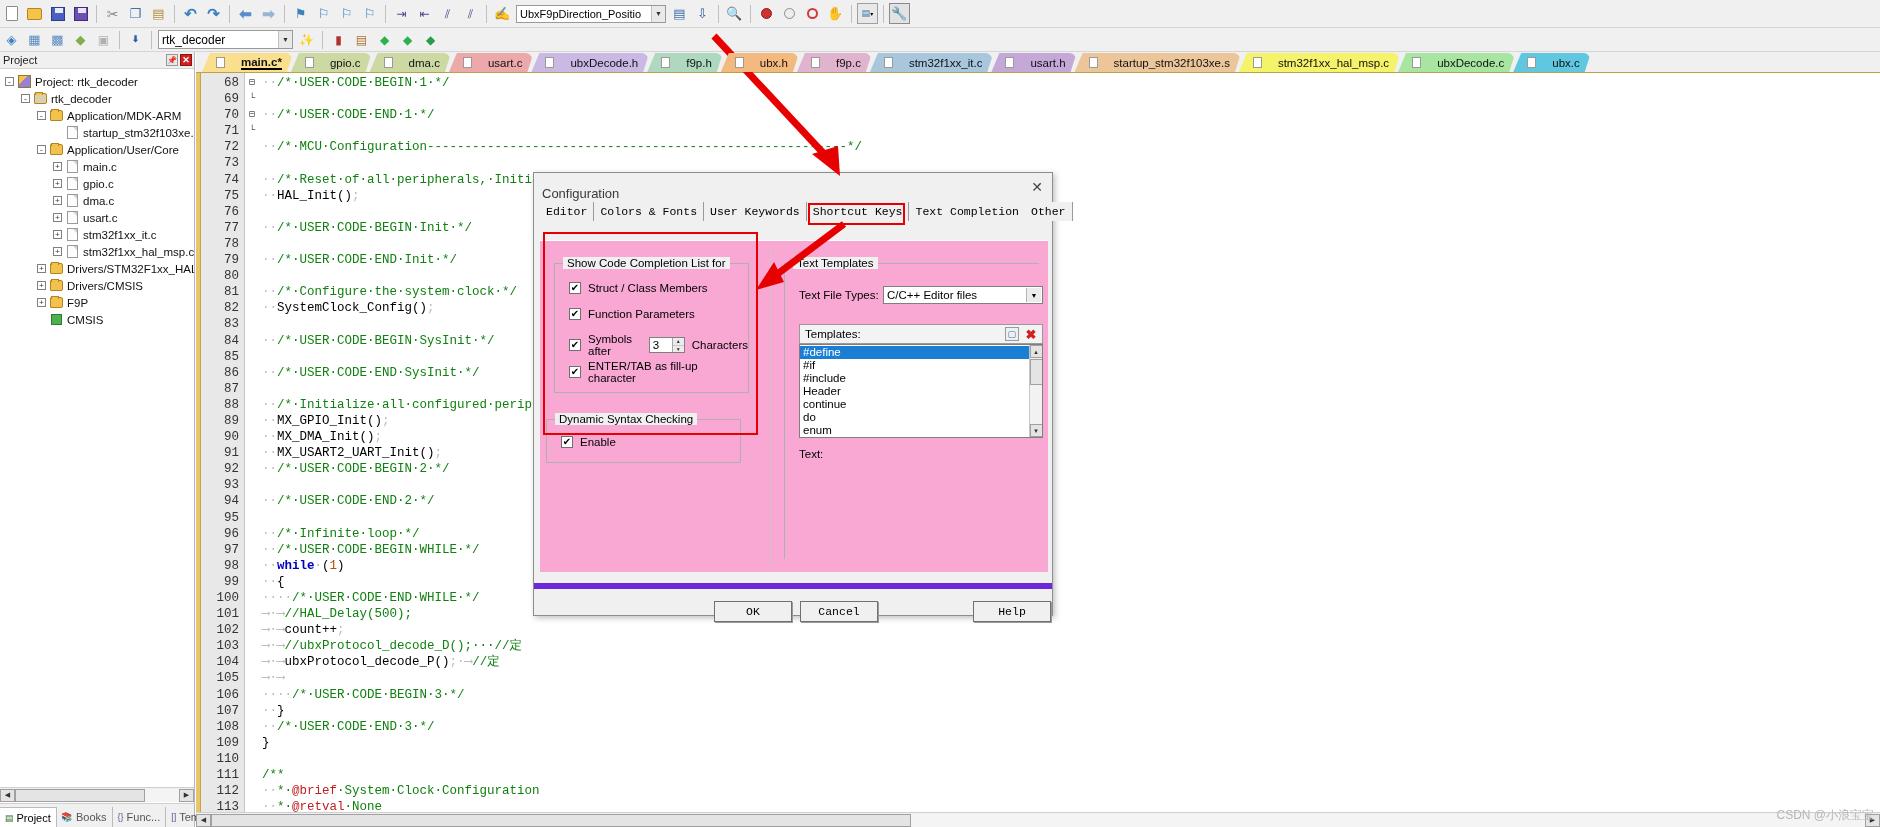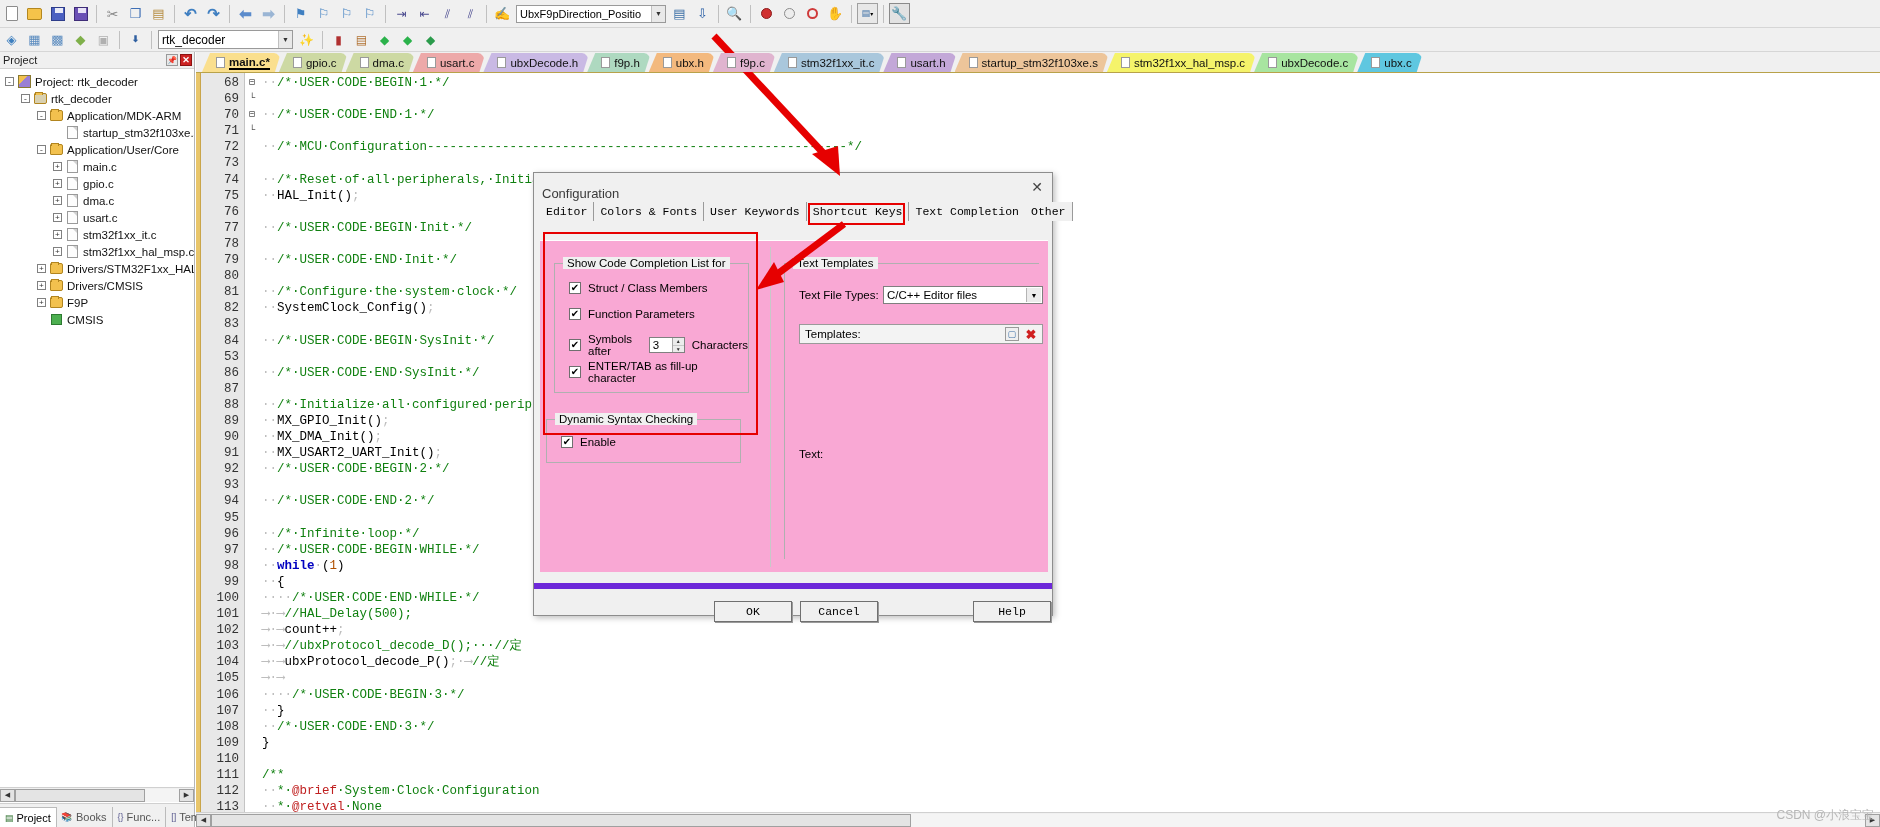--- a/index.html
+++ b/index.html
@@ -157,21 +157,21 @@
   #editor-area {
     position:absolute; left:196px; top:52px;
     width:1684px; height:775px; background:#ffffff;
   }
   #tabbar {
     height: 21px; background:#f0f0f0; display:flex; align-items:flex-end;
     padding-left:6px; overflow:hidden; position:relative;
     border-bottom:1px solid #b8a24a;
   }
   .etab {
-    height:19px; display:flex; align-items:center; gap:4px;
+    height:19px; display:flex; align-items:center; gap:16px;
     padding:0 11px 0 8px; font-size:11.5px; color:#111;
     border-top-left-radius: 7px 10px; border-top-right-radius: 7px 10px;
     margin-right:-2px; position:relative;
     white-space:nowrap;
     clip-path: polygon(8px 0, 100% 0, calc(100% - 6px) 100%, 0 100%);
     padding-left:14px;
   }
   .etab .tic { width:9px;height:11px;background:#fff;border:1px solid #9a9a9a;flex:0 0 auto;}
   .etab.active { font-weight:bold; }
   .etab.active .tlbl { border-bottom:2px solid #000; }
@@ -609,21 +609,21 @@
           <div>75</div>
           <div>76</div>
           <div>77</div>
           <div>78</div>
           <div>79</div>
           <div>80</div>
           <div>81</div>
           <div>82</div>
           <div>83</div>
           <div>84</div>
-          <div>53</div>
+          <div>85</div>
           <div>86</div>
           <div>87</div>
           <div>88</div>
           <div>89</div>
           <div>90</div>
           <div>91</div>
           <div>92</div>
           <div>93</div>
           <div>94</div>
           <div>95</div>
@@ -777,20 +777,36 @@
         </div>
 
         <div style="position:absolute;left:14px;top:60px;width:244px;height:20px;border:1px solid #9a9a9a;background:#f3f3f3;display:flex;align-items:center;padding-left:5px;">
           <span style="font-size:11.5px;">Templates:</span>
           <span style="margin-left:auto;display:flex;gap:5px;padding-right:4px;">
             <span class="tool-sq" style="color:#3a6ea5;">▢</span>
             <span style="width:14px;height:14px;display:flex;align-items:center;justify-content:center;color:#d02020;font-weight:bold;font-size:13px;">✖</span>
           </span>
         </div>
 
+        <div class="listbox" style="position:absolute;left:14px;top:80px;width:244px;height:94px;">
+          <div id="tmpl-rows" style="padding-top:1px;">
+              <div class="lrow sel">#define</div>
+              <div class="lrow">#if</div>
+              <div class="lrow">#include</div>
+              <div class="lrow">Header</div>
+              <div class="lrow">continue</div>
+              <div class="lrow">do</div>
+              <div class="lrow">enum</div>
+            </div>
+          <div class="vscroll">
+            <div class="vb">▲</div>
+            <div class="vt"></div>
+            <div class="vb" style="position:absolute;bottom:0;">▼</div>
+          </div>
+        </div>
 
         <div style="position:absolute;left:14px;top:184px;font-size:11.5px;">Text:</div>
       </div>
     </div>
 
     <div style="position:absolute;left:0;bottom:0;width:518px;height:32px;border-top:6px solid #6d28d9;">
       <div class="dlgbtn" style="position:absolute;left:180px;top:12px;width:78px;height:21px;">OK</div>
       <div class="dlgbtn" style="position:absolute;left:266px;top:12px;width:78px;height:21px;">Cancel</div>
       <div class="dlgbtn" style="position:absolute;left:439px;top:12px;width:78px;height:21px;">Help</div>
     </div>

